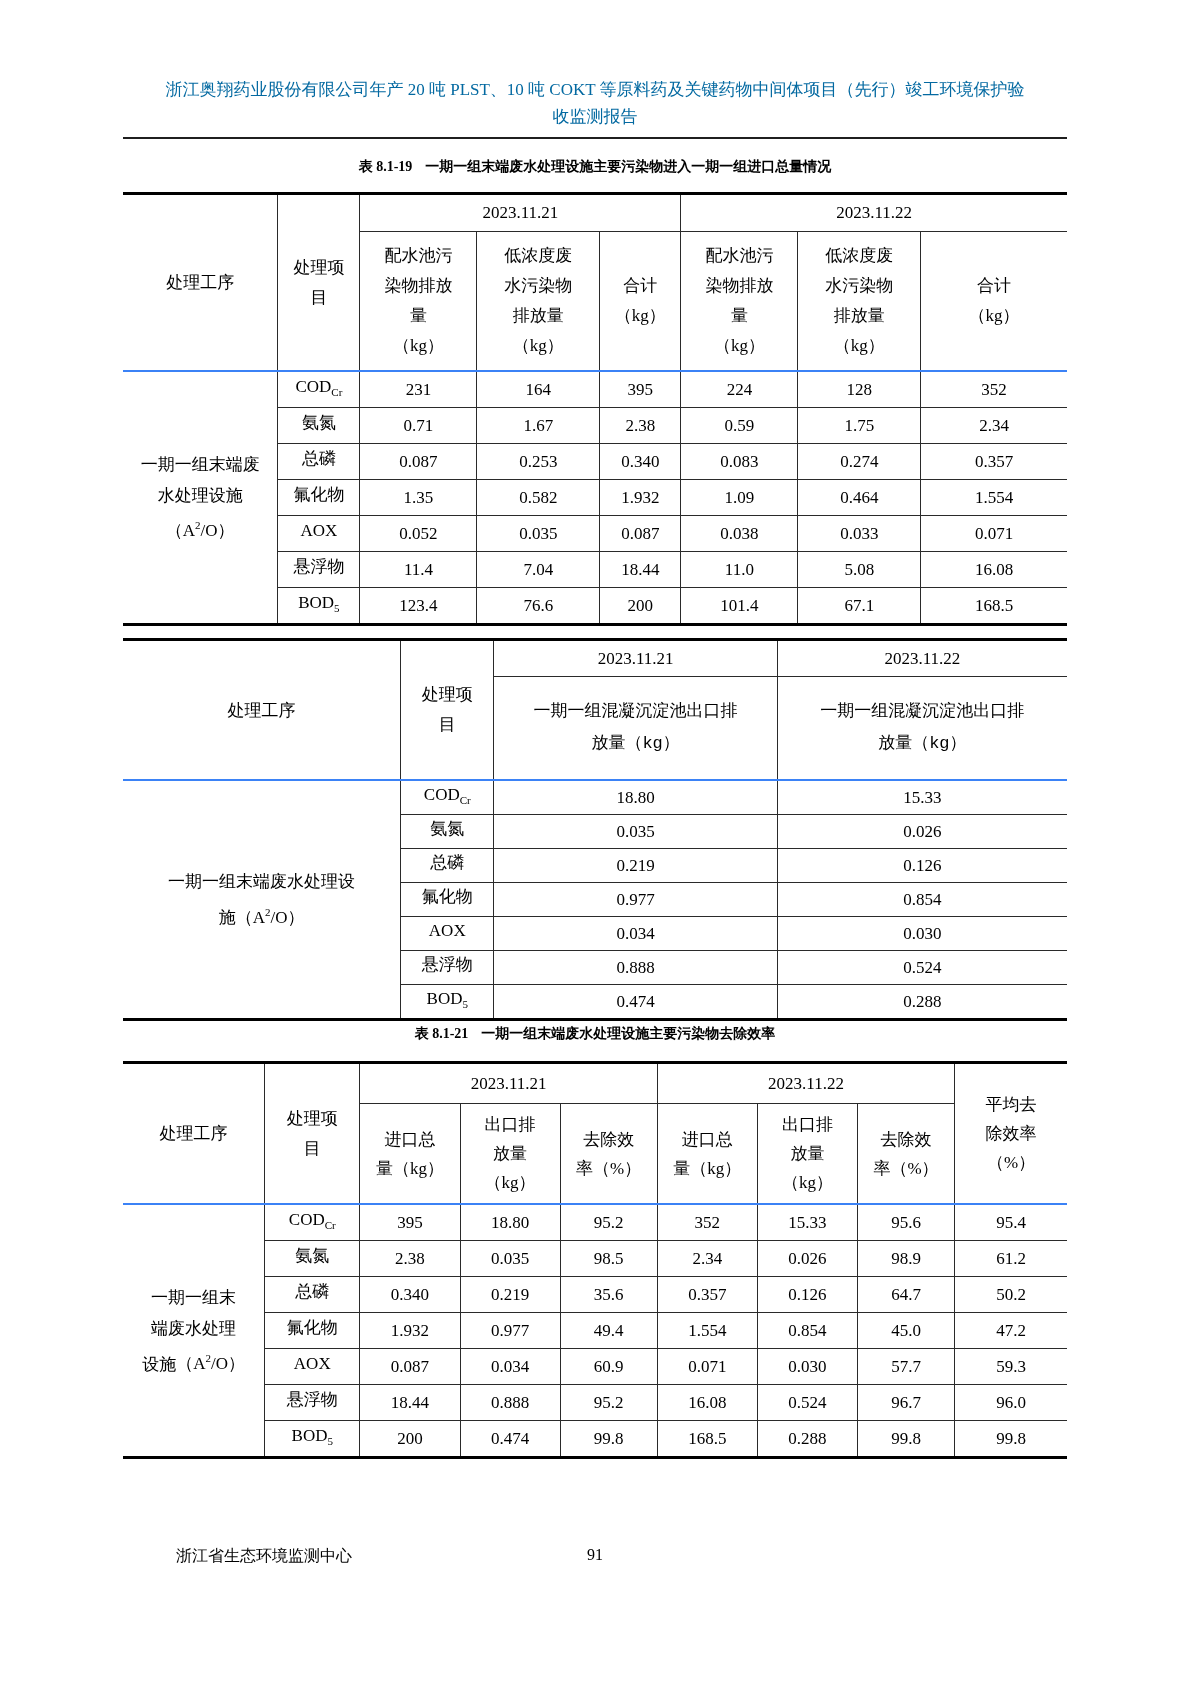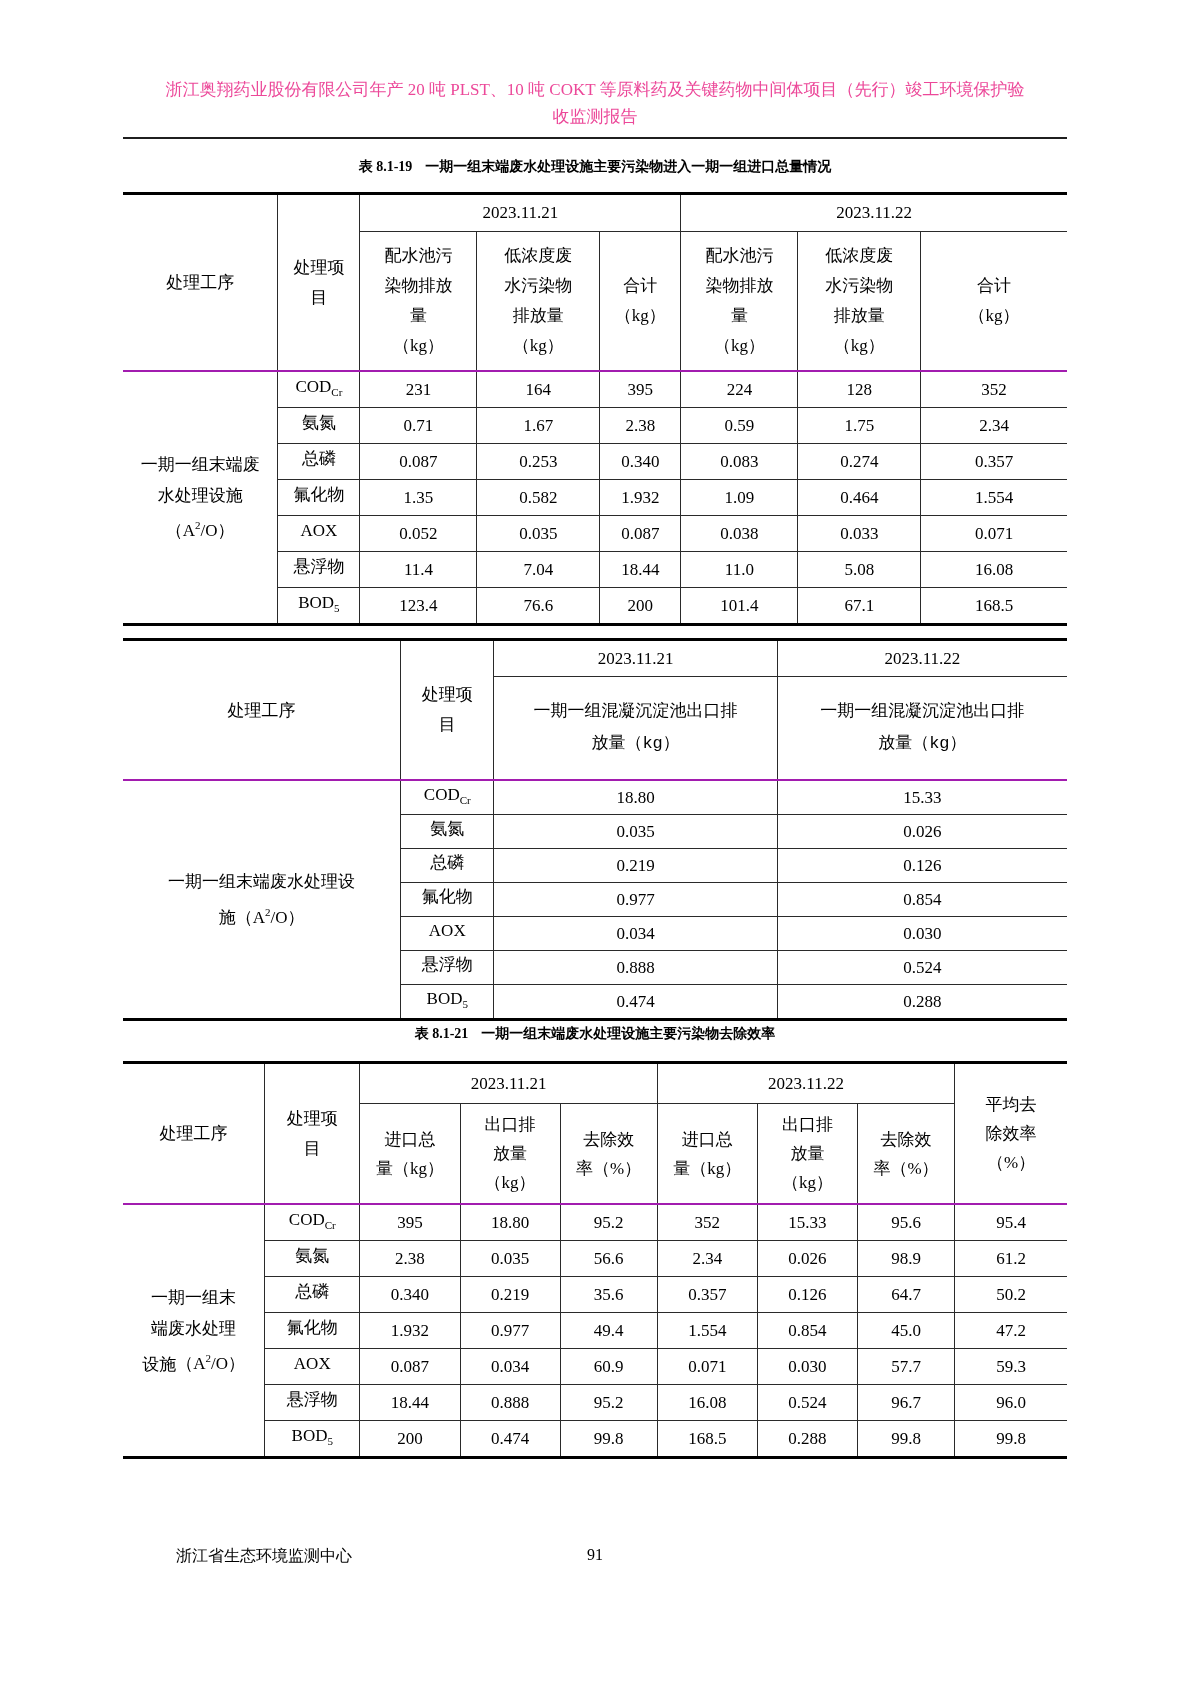--- a/index.html
+++ b/index.html
@@ -4,21 +4,21 @@
 <style>
   html,body { margin:0; padding:0; }
   body {
     width:1190px; height:1683px;
     background:#ffffff; color:#000;
     font-family:"Liberation Serif","DejaVu Serif",serif;
     position:relative; overflow:hidden;
   }
   .content { width:944px; margin:0 auto; padding-top:76px; }
 
-  .doc-header { text-align:center; font-size:17px; line-height:27px; color:#ec4899; }
+  .doc-header { text-align:center; font-size:17px; line-height:27px; color:#0369a1; }
   .header-rule { border-bottom:2px solid #1f1f1f; margin-top:7px; }
 
   .tbl-title { text-align:center; font-weight:bold; font-size:14px; line-height:26px; margin:0; }
   .tbl-title .tag { margin-right:13px; }
   #title19 { margin-top:15px; }
   #title20 { margin-top:17px; }
   #title21 { }
 
   table.t {
     width:100%; border-collapse:collapse; table-layout:fixed;
@@ -27,21 +27,21 @@
     font-size:17px;
   }
   table.t th, table.t td {
     border:1px solid #2a2a2a;
     text-align:center; vertical-align:middle;
     font-weight:normal; padding:1px 3px;
     overflow:hidden;
   }
   table.t tr > *:first-child { border-left:none; }
   table.t tr > *:last-child  { border-right:none; }
-  table.t tbody tr:first-child > * { border-top:2px solid #a21caf; }
+  table.t tbody tr:first-child > * { border-top:2px solid #3b82f6; }
 
   .prelines { white-space:pre-line; }
   th.wrap { white-space:pre-line; line-height:30px; }
   th.date { height:34px; line-height:20px; }
   td.vcell, td.item { height:33px; line-height:20px; }
   td.facility { line-height:31px; }
   sub { font-size:11px; vertical-align:sub; }
   sup { font-size:11px; vertical-align:super; }
   .nowrap { white-space:nowrap; }
 
@@ -303,21 +303,21 @@
         <td class="vcell">95.2</td>
         <td class="vcell">352</td>
         <td class="vcell">15.33</td>
         <td class="vcell">95.6</td>
         <td class="vcell">95.4</td>
       </tr>
       <tr>
         <td class="item"><span>氨氮</span><sub></sub></td>
         <td class="vcell">2.38</td>
         <td class="vcell">0.035</td>
-        <td class="vcell">56.6</td>
+        <td class="vcell">98.5</td>
         <td class="vcell">2.34</td>
         <td class="vcell">0.026</td>
         <td class="vcell">98.9</td>
         <td class="vcell">61.2</td>
       </tr>
       <tr>
         <td class="item"><span>总磷</span><sub></sub></td>
         <td class="vcell">0.340</td>
         <td class="vcell">0.219</td>
         <td class="vcell">35.6</td>

